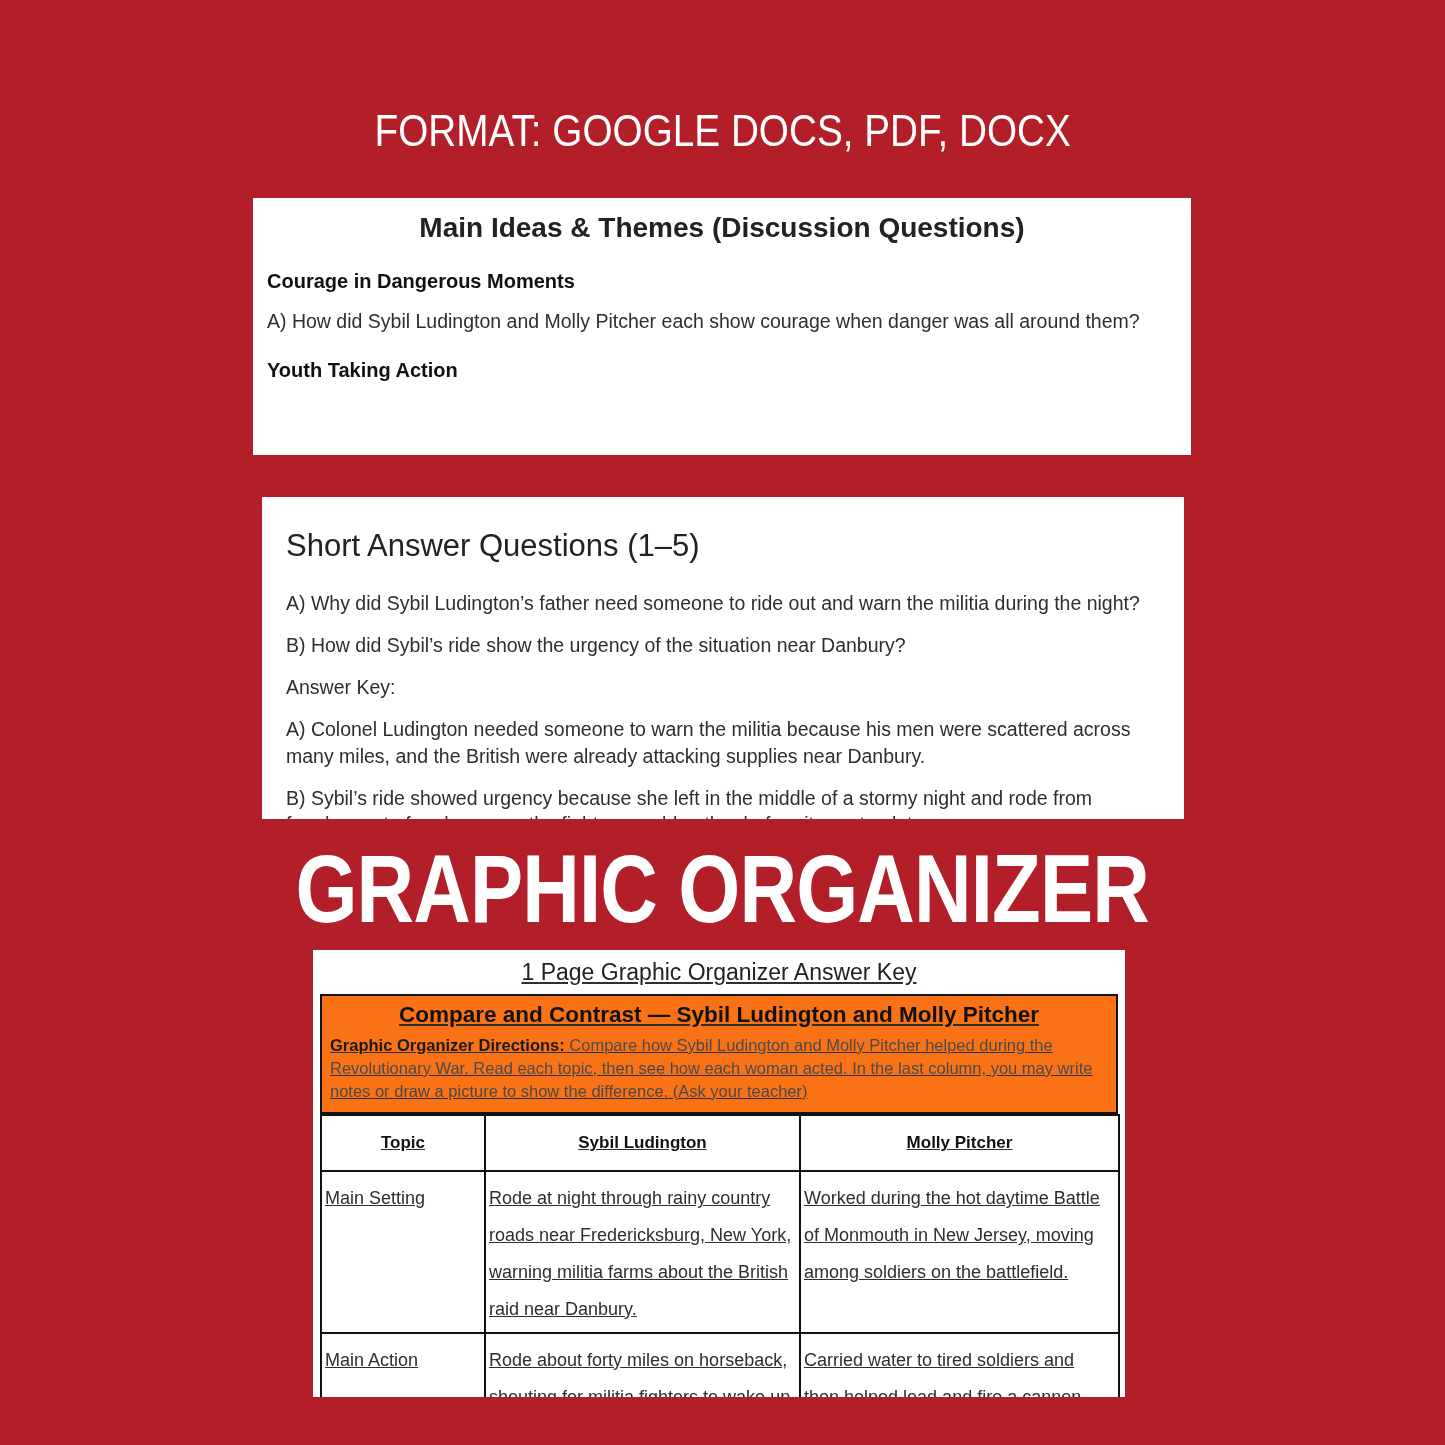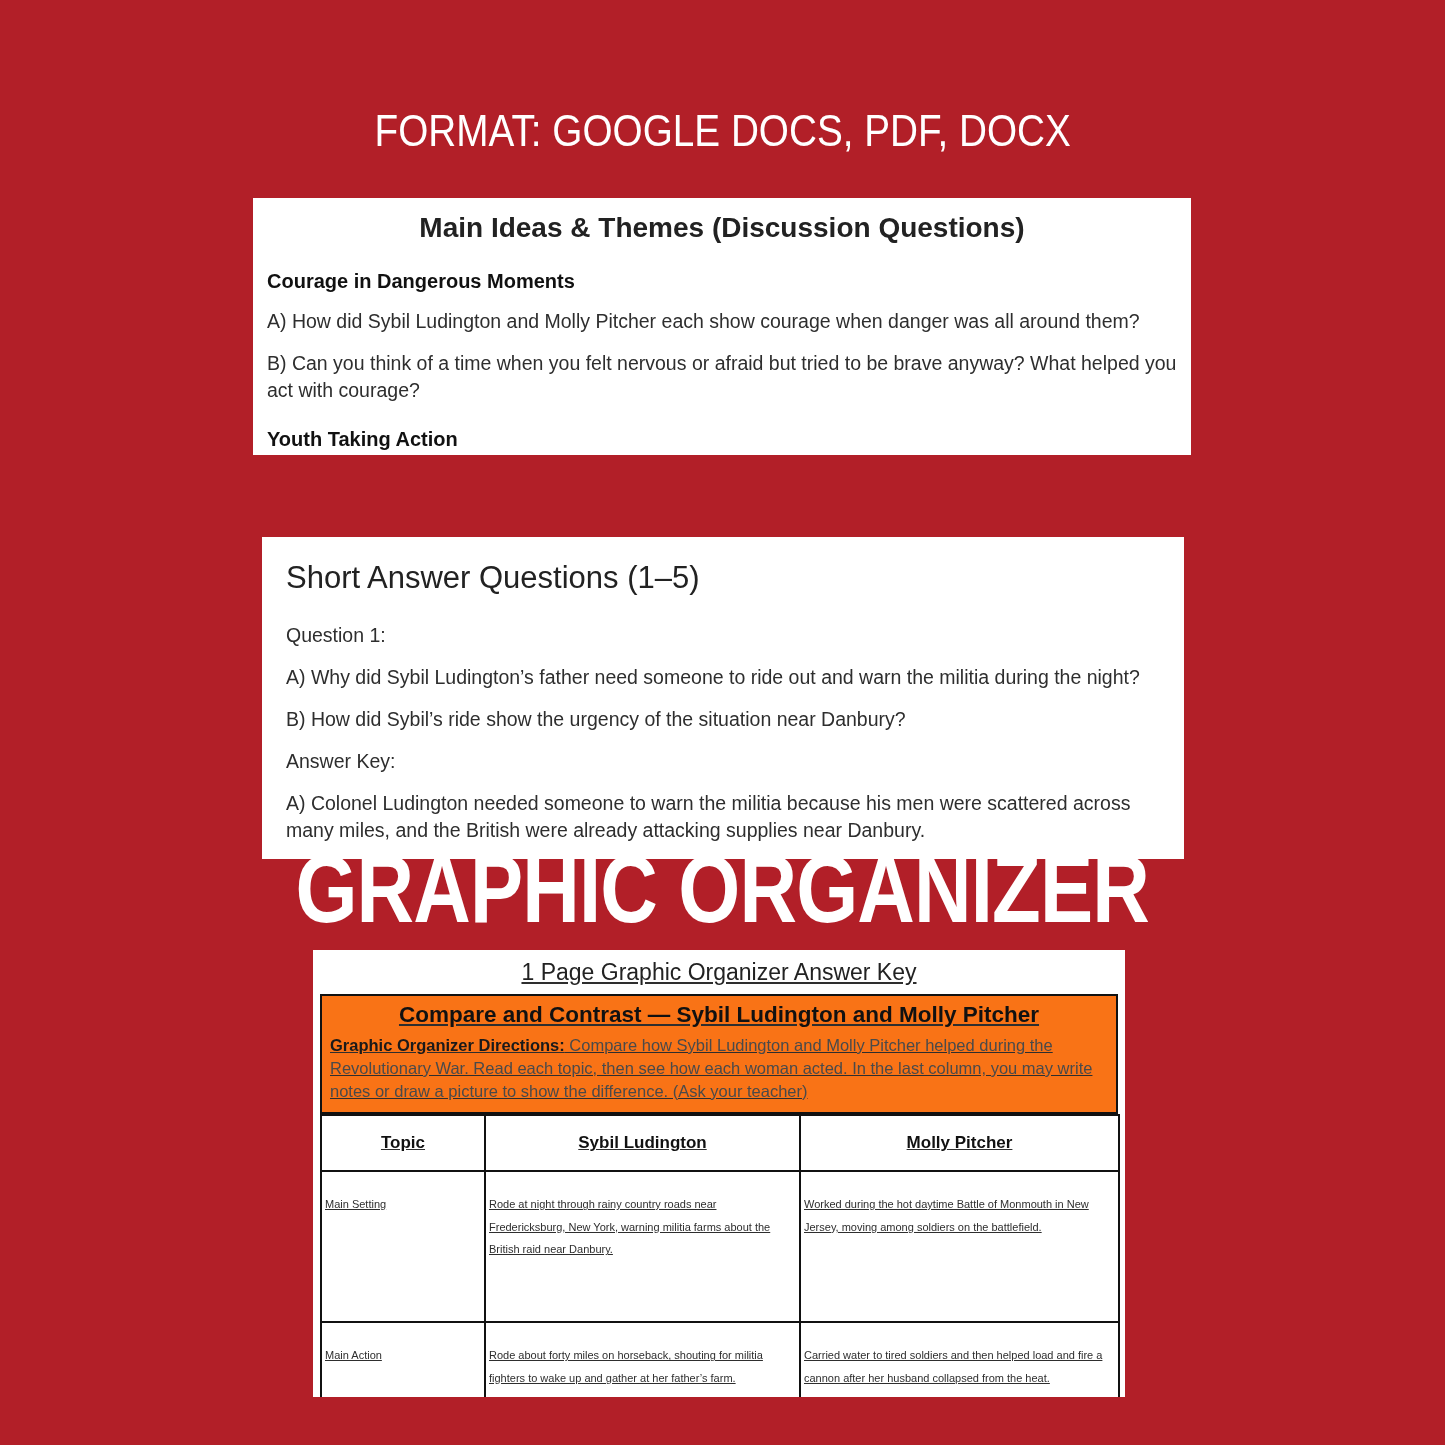--- a/index.html
+++ b/index.html
@@ -20,21 +20,21 @@
   .main-title{top:14px;font-size:92px;font-weight:800;letter-spacing:-1px;}
   .sub-title{top:106px;font-size:44px;font-weight:400;}
   .sub-title .banner-inner{transform:scaleX(0.88);}
   .section-title{top:834px;font-size:96px;font-weight:800;letter-spacing:-1px;text-align:center;}
 
   
   .panel{
     position:absolute;background:#ffffff;color:#2e2e2e;overflow:hidden;
   }
   #panel-discussion{left:253px;top:198px;width:938px;height:257px;padding:0 14px;box-sizing:border-box;}
-  #panel-shortanswer{left:262px;top:497px;width:922px;height:322px;padding:8px 24px;box-sizing:border-box;margin-top:40px;}
+  #panel-shortanswer{left:262px;top:497px;width:922px;height:322px;padding:16px 24px;box-sizing:border-box;}
   #panel-organizer{left:313px;top:950px;width:812px;height:447px;box-sizing:border-box;text-decoration:underline;}
 
   .doc-title-center{
     text-align:center;font-size:28px;color:#222;margin:14px 0 26px 0;font-weight:700;
   }
   .doc-title-left{
     text-align:left;font-size:31px;color:#222;margin:15px 0 26px 0;font-weight:400;
   }
   .doc-p{font-size:19.5px;line-height:1.38;margin:0 0 15px 0;color:#2e2e2e;}
   .doc-h{font-size:20px;font-weight:700;color:#111;margin:24px 0 15px 0;}
@@ -59,21 +59,21 @@
     border-collapse:collapse;margin:0 7px;width:798px;table-layout:fixed;
   }
   table.org-table td,table.org-table th{
     border:2px solid #111;vertical-align:top;background:#ffffff;
   }
   table.org-table th{
     font-size:17px;font-weight:700;color:#111;text-align:center;
     height:50px;vertical-align:middle;padding:2px 4px;
   }
   table.org-table td{
-    font-size:11px;color:#2e2e2e;padding:21px 5px 4px 3px;line-height:2.05;
+    font-size:18px;color:#2e2e2e;padding:8px 5px 4px 3px;line-height:2.05;
   }
   td.topic-cell{line-height:1.5;}
   .col-topic{width:164px;}
   .col-sybil{width:315px;}
   .col-molly{width:319px;}
   tr.row-setting td{height:124px;}
   tr.row-action td{height:108px;}
 </style>
 </head>
 <body>
@@ -81,28 +81,26 @@
 <div class="canvas">
 
   <div class="banner sub-title">
     <span class="banner-inner">FORMAT: GOOGLE DOCS, PDF, DOCX</span>
   </div>
 
   <div class="panel" id="panel-discussion">
     <div class="doc-title-center">Main Ideas &amp; Themes (Discussion Questions)</div>
     <div class="doc-h">Courage in Dangerous Moments</div>
     <p class="doc-p">A) How did Sybil Ludington and Molly Pitcher each show courage when danger was all around them?</p>
-    <p class="doc-p">B) Can you think of a time when you felt nervous or afraid but tried to be brave anyway? What helped you act with courage?</p>
     <div class="doc-h">Youth Taking Action</div>
 
   </div>
 
   <div class="panel" id="panel-shortanswer">
     <div class="doc-title-left">Short Answer Questions (1–5)</div>
-    <p class="doc-p">Question 1:</p>
     <p class="doc-p">A) Why did Sybil Ludington’s father need someone to ride out and warn the militia during the night?</p>
     <p class="doc-p">B) How did Sybil’s ride show the urgency of the situation near Danbury?</p>
     <p class="doc-p">Answer Key:</p>
     <p class="doc-p">A) Colonel Ludington needed someone to warn the militia because his men were scattered across many miles, and the British were already attacking supplies near Danbury.</p>
     <p class="doc-p">B) Sybil’s ride showed urgency because she left in the middle of a stormy night and rode from farmhouse to farmhouse so the fighters could gather before it was too late.</p>
   </div>
 
   <div class="banner section-title">
     <span class="banner-inner">GRAPHIC ORGANIZER</span>
   </div>

